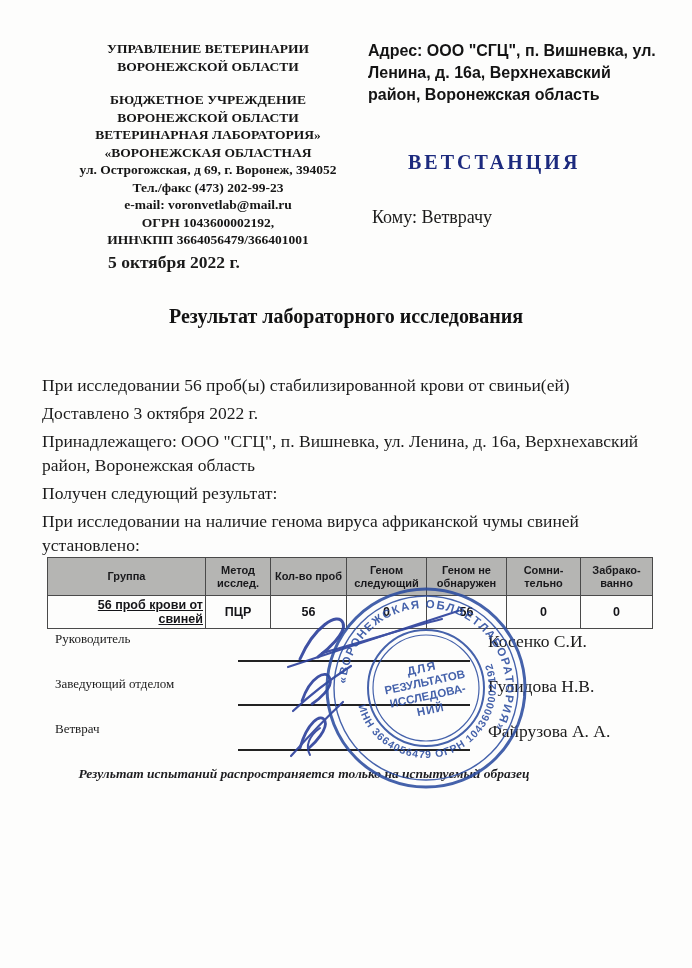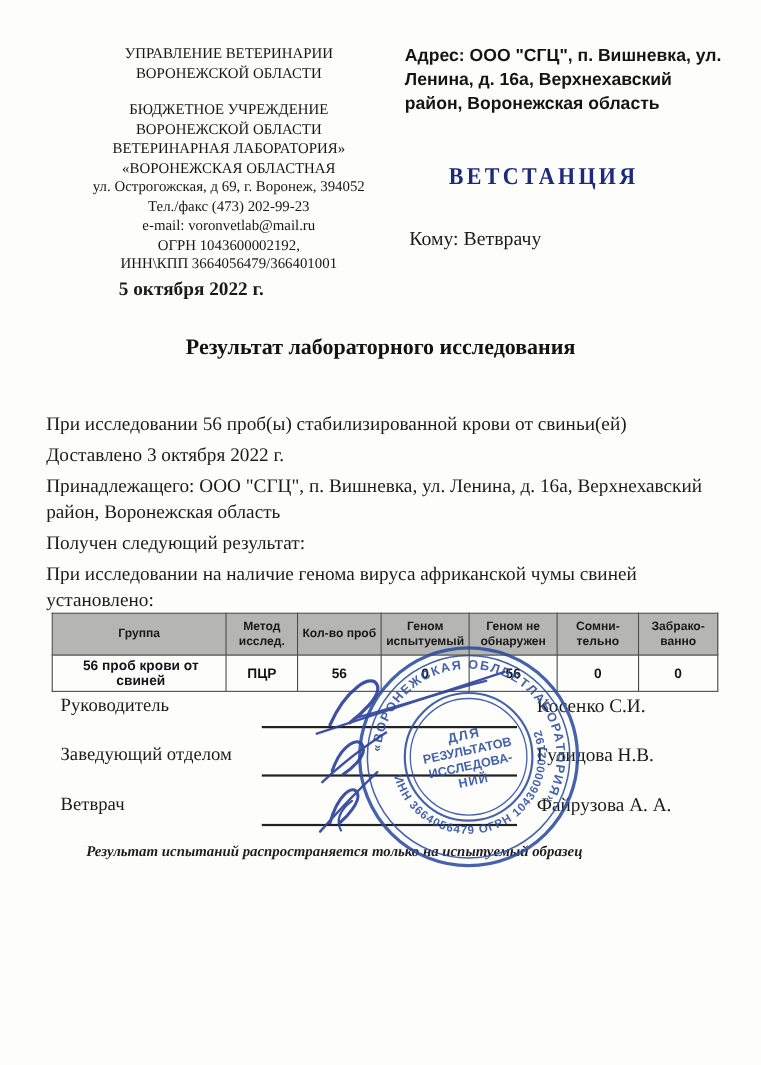--- a/index.html
+++ b/index.html
@@ -11,21 +11,21 @@
     margin: 0 auto;
     background: #fdfdfc;
     font-family: "Liberation Serif", serif;
     color: #1b1b1b;
     overflow: hidden;
   }
 
   
   .hdr-left {
     position: absolute; left: 58px; top: 40px; width: 300px;
-    text-align: center; font-weight: normal;
+    text-align: center; font-weight: bold;
     font-size: 13.5px; line-height: 17.5px; color: #161616;
   }
   .hdr-left .gap { height: 16px; }
 
   
   .hdr-right {
     position: absolute; left: 368px; top: 40px; width: 292px;
     font-family: "Liberation Sans", sans-serif;
     font-weight: bold; font-size: 16px; line-height: 22px; color: #141414;
   }
@@ -76,24 +76,24 @@
   .result-table th {
     background: #b5b5b3;
     font-size: 11px; line-height: 13px; font-weight: bold; color: #19191c;
     height: 38px;
   }
   .result-table td {
     background: transparent;
     font-size: 12.5px; font-weight: bold; color: #141418;
     height: 26px;
   }
-  .result-table td.left { text-align: center; padding-left: 5px; }
-
-  
-  .sig-role { position: absolute; left: 55px; font-size: 17px; }
+  .result-table td.left { text-align: right; padding-left: 5px; text-decoration: underline; }
+
+  
+  .sig-role { position: absolute; left: 55px; font-size: 13px; }
   .sig-name { position: absolute; left: 488px; font-size: 17.5px; }
   .sig-line {
     position: absolute; left: 238px; width: 232px; height: 0;
     border-top: 2px solid #222;
   }
 
   
   .footer-note {
     position: absolute; left: 0; top: 766px; width: 608px;
     text-align: center; font-weight: bold; font-size: 13.5px; color: #1d1d20; font-style: italic;
@@ -149,21 +149,21 @@
       <col style="width:80px">
         <col style="width:80px">
         <col style="width:74px">
         <col style="width:72px">
     </colgroup>
     <tbody>
         <tr>
       <th>Группа</th>
       <th>Метод исслед.</th>
       <th>Кол-во проб</th>
-      <th>Геном испытуемый</th>
+      <th>Геном следующий</th>
       <th>Геном не обнаружен</th>
       <th>Сомни-тельно</th>
       <th>Забрако-ванно</th>
     </tr>
     <tr>
       <td class="left">56 проб крови от свиней</td>
       <td>ПЦР</td>
       <td>56</td>
       <td>0</td>
       <td>56</td>

